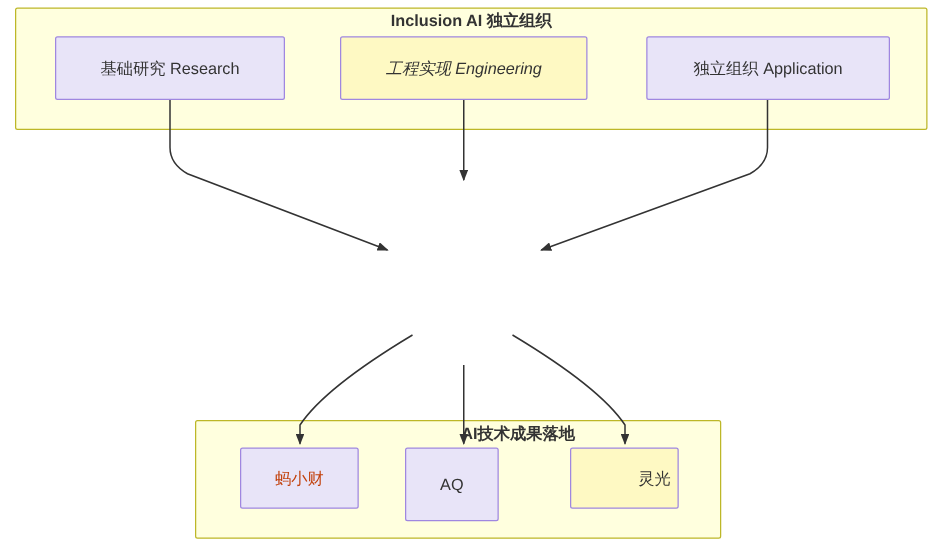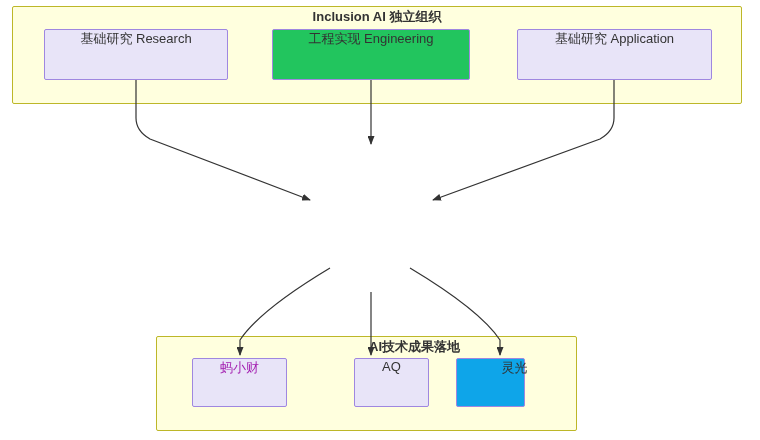--- a/index.html
+++ b/index.html
@@ -46,20 +46,21 @@
     white-space: nowrap;
     font-weight: bold;
   }
   .node {
     position: absolute;
     box-sizing: border-box;
     background: #e8e4f8;
     border: 1px solid #9f87e0;
     border-radius: 2px;
     display: flex;
+    align-items: center;
     justify-content: center;
     font-size: 13px;
     color: #333333;
     white-space: nowrap;
   }
   .diamond-wrap {
     position: absolute;
     display: flex;
     align-items: center;
     justify-content: center;
@@ -102,30 +103,30 @@
         <path d="M614,80 L614,118 Q614,131 600,139 L433,200" fill="none" stroke="#333333" stroke-width="1.2" marker-end="url(#arrowhead)"></path>
         <path d="M330,268 Q260,310 240,340 L240,355" fill="none" stroke="#333333" stroke-width="1.2" marker-end="url(#arrowhead)"></path>
         <path d="M371,292 L371,355" fill="none" stroke="#333333" stroke-width="1.2" marker-end="url(#arrowhead)"></path>
         <path d="M410,268 Q480,310 500,340 L500,355" fill="none" stroke="#333333" stroke-width="1.2" marker-end="url(#arrowhead)"></path>
       </g>
   </svg>
 
   <div class="node" id="node-research" style="left: 44px; top: 29px; width: 184px; height: 51px; background: rgb(232, 228, 248); border-color: rgb(159, 135, 224); color: rgb(51, 51, 51);">
     <span>基础研究 Research</span>
   </div>
-  <div class="node" id="node-engineering" style="left: 272px; top: 29px; width: 198px; height: 51px; background: #22c55e; border-color: rgb(159, 135, 224); color: rgb(51, 51, 51);">
+  <div class="node" id="node-engineering" style="left: 272px; top: 29px; width: 198px; height: 51px; background: #fef9c3; border-color: rgb(159, 135, 224); color: rgb(51, 51, 51); font-style: italic;">
     <span>工程实现 Engineering</span>
   </div>
   <div class="node" id="node-application" style="left: 517px; top: 29px; width: 195px; height: 51px; background: rgb(232, 228, 248); border-color: rgb(159, 135, 224); color: rgb(51, 51, 51);">
-    <span>基础研究 Application</span>
+    <span>独立组织 Application</span>
   </div>
-  <div class="node" id="node-maxiaocai" style="left: 192px; top: 358px; width: 95px; height: 49px; background: rgb(232, 228, 248); border-color: rgb(159, 135, 224); color: #a21caf;">
+  <div class="node" id="node-maxiaocai" style="left: 192px; top: 358px; width: 95px; height: 49px; background: rgb(232, 228, 248); border-color: rgb(159, 135, 224); color: #c2410c;">
     <span>蚂小财</span>
   </div>
-  <div class="node" id="node-aq" style="left: 354px; top: 358px; width: 75px; height: 49px; background: rgb(232, 228, 248); border-color: rgb(159, 135, 224); color: rgb(51, 51, 51);">
+  <div class="node" id="node-aq" style="left: 324px; top: 358px; width: 75px; height: 59px; background: rgb(232, 228, 248); border-color: rgb(159, 135, 224); color: rgb(51, 51, 51);">
     <span>AQ</span>
   </div>
-  <div class="node" id="node-lingguang" style="left: 456px; top: 358px; width: 69px; height: 49px; background: #0ea5e9; border-color: rgb(159, 135, 224); color: rgb(51, 51, 51); padding-left: 48px;">
+  <div class="node" id="node-lingguang" style="left: 456px; top: 358px; width: 87px; height: 49px; background: #fef9c3; border-color: rgb(159, 135, 224); color: rgb(51, 51, 51); padding-left: 48px;">
     <span>灵光</span>
   </div>
 
 
 </div>
 
 </body></html>

